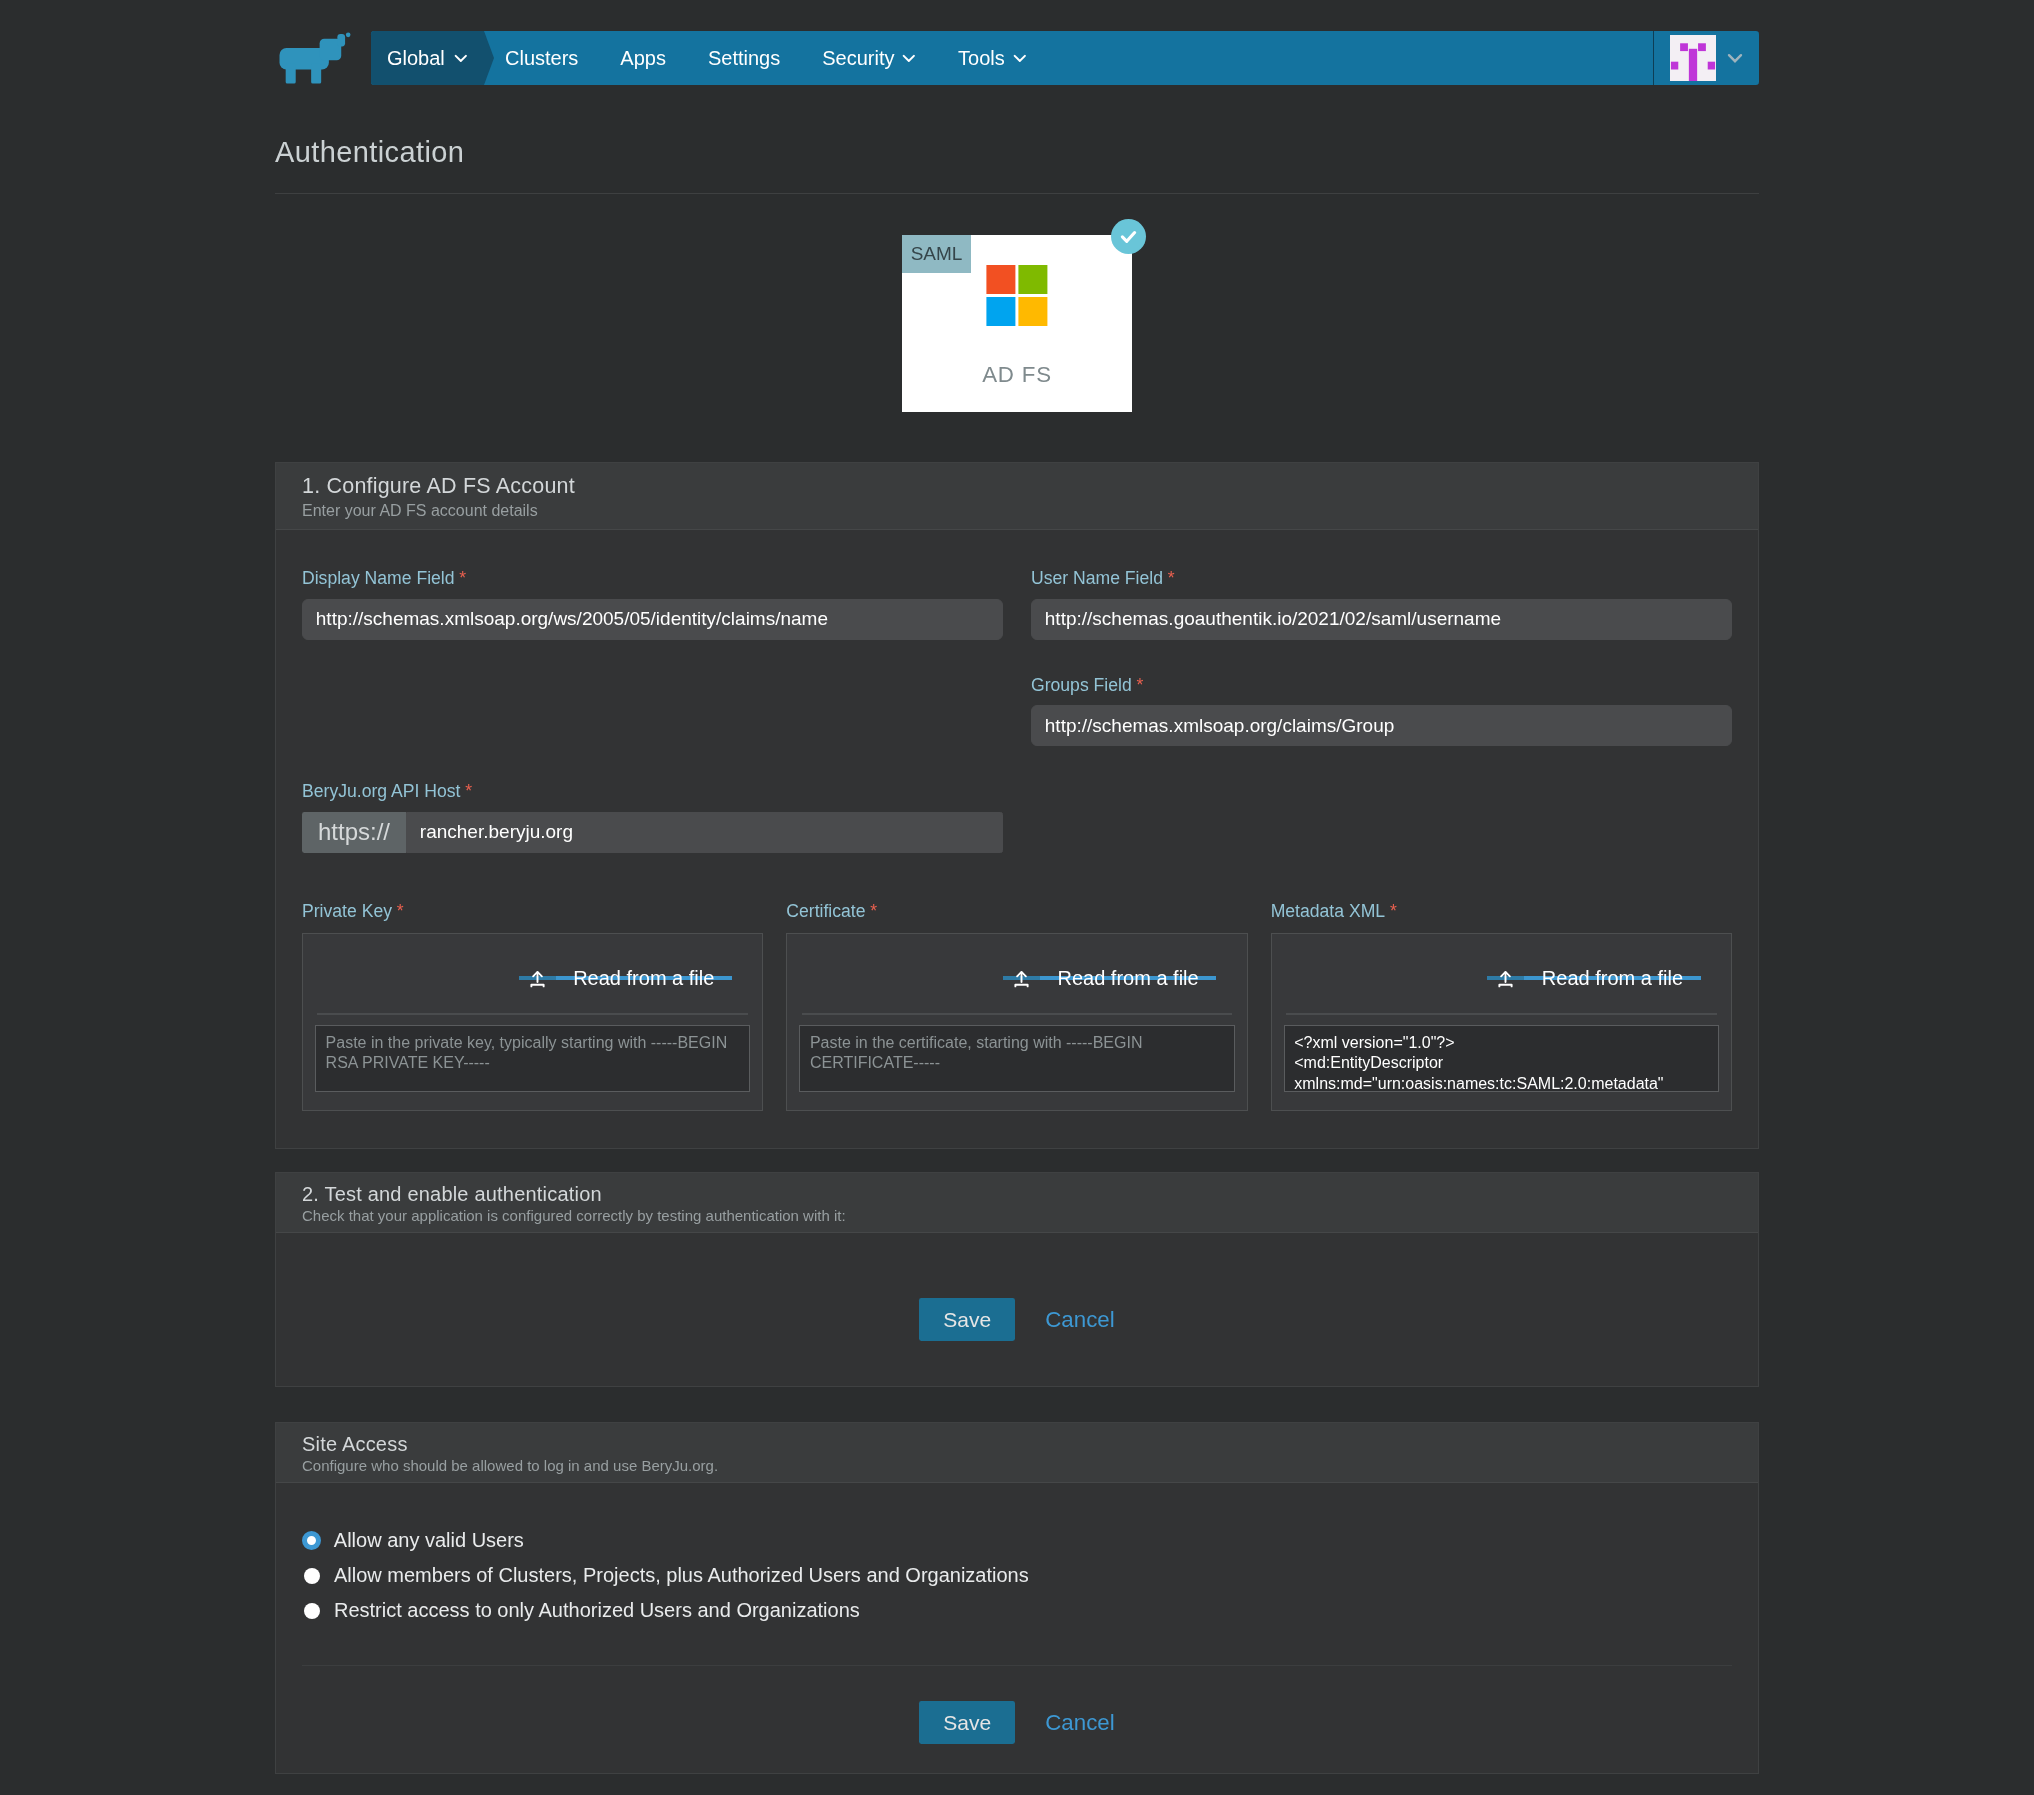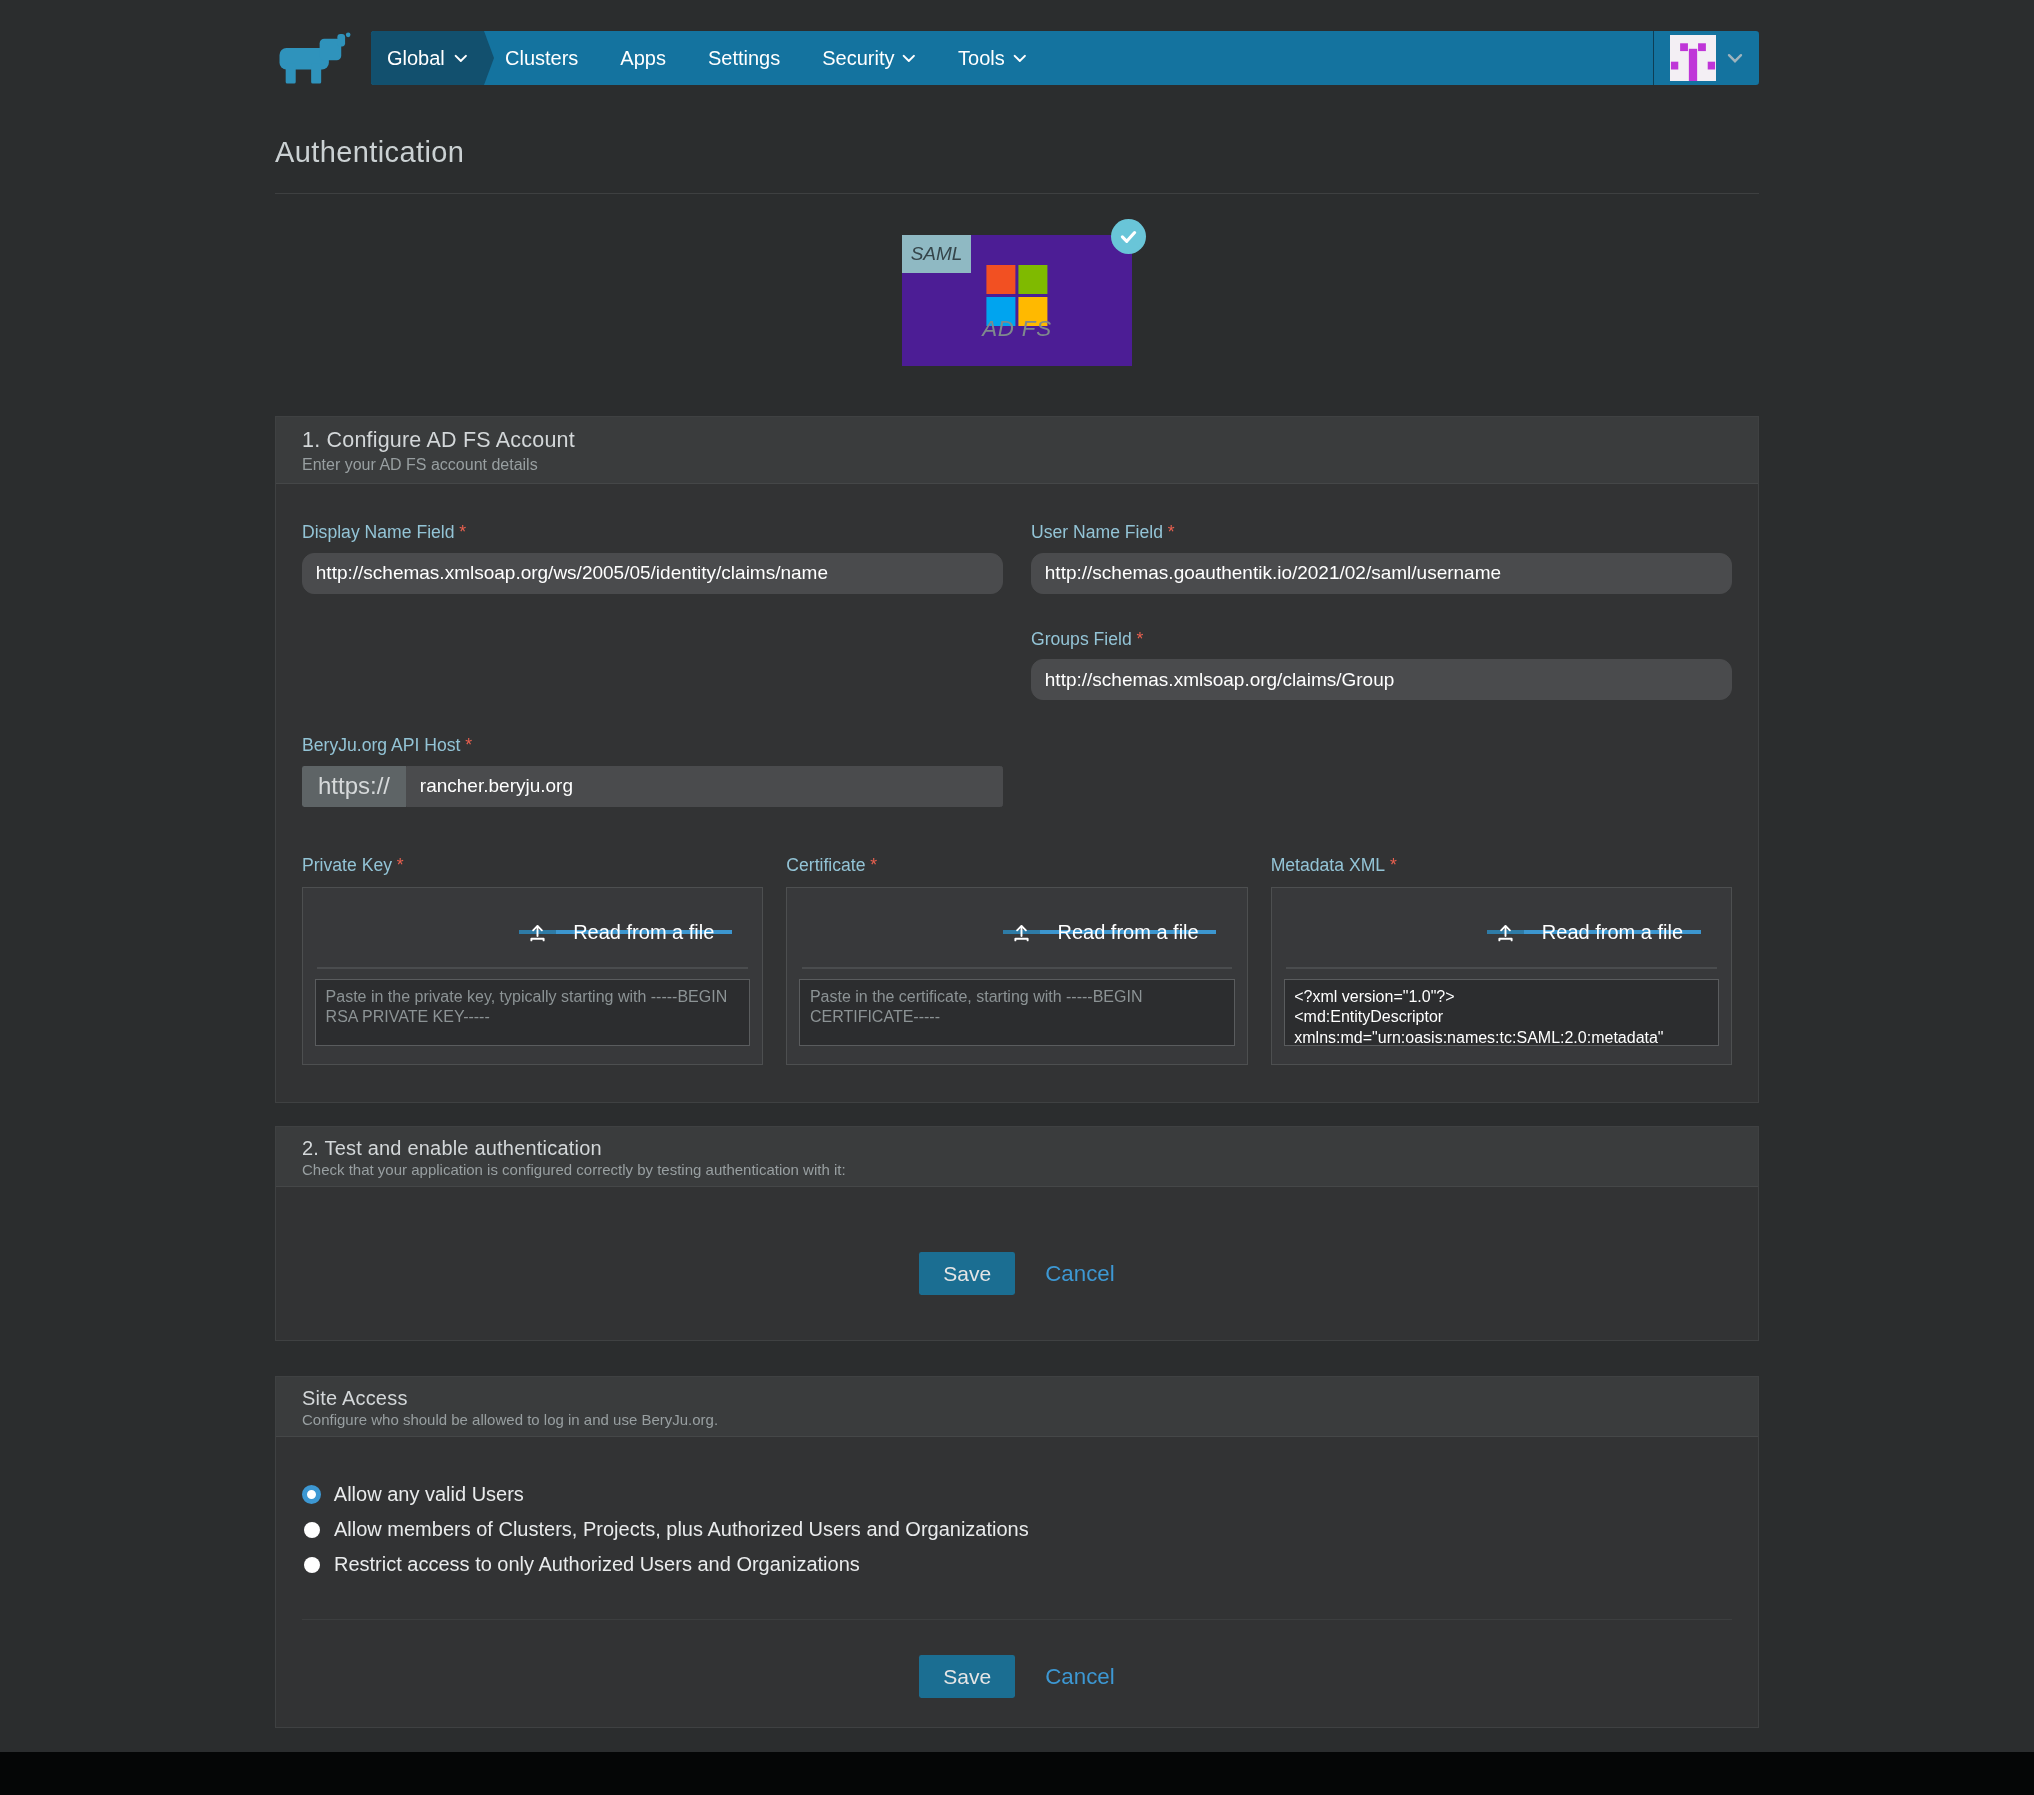--- a/index.html
+++ b/index.html
@@ -30,21 +30,21 @@
                 border-left:0.8px solid #0E3E55; border-radius:0 3.2px 3.2px 0; cursor:pointer; }
   .avatar-img { width:46px; height:46px; display:block; }
   .caret { width:13.6px; height:8.8px; }
   .caret-gray { color:#9FB4BD; width:16px; height:10.4px; }
 
   
   .page-title { margin:51px 0 0; font-weight:400; font-size:29px; color:#CBD1D3; letter-spacing:0.4px; }
   .title-rule { border:none; border-top:0.8px solid #3E4041; margin:24px 0 0; }
 
   
-  .provider-card { position:relative; width:230px; height:131px; background:#4c1d95; margin:41px auto 0;font-style:italic; }
+  .provider-card { position:relative; width:230px; height:177px; background:#ffffff; margin:41px auto 0; }
   .saml-badge { position:absolute; left:0; top:0; width:69px; height:38px; background:#8FB9C3;
                 color:#35454A; font-size:19px; display:flex; align-items:center; justify-content:center; }
   .ms-logo { position:absolute; left:50%; top:30px; transform:translateX(-50%);
              display:grid; grid-template-columns:29px 29px; grid-template-rows:29px 29px; gap:3.2px; }
   .ms-sq { width:29px; height:29px; }
   .provider-name { position:absolute; bottom:24px; left:0; width:100%; text-align:center;
                    color:#7F8A8D; font-size:22.3px; letter-spacing:0.8px; }
   .check-badge { position:absolute; right:-14.4px; top:-16px; width:35px; height:35px; border-radius:50%;
                  background:#69C5D8; display:flex; align-items:center; justify-content:center; }
   .check-badge svg { width:21px; height:21px; }
@@ -52,21 +52,21 @@
   
   .panel { margin-top:50px; background:#323334; border:0.8px solid #3F4142; }
   .panel-header { background:#3A3C3D; border-bottom:0.8px solid #454748; padding:8px 26px 9.6px; }
   .panel-title { margin:3.2px 0 2.4px; font-weight:400; font-size:21.5px; color:#D3D7D9; letter-spacing:0.2px; }
   .panel-sub { margin:0; font-size:16px; color:#989FA1; }
   .panel-body { padding:38px 26px 37px; }
 
   .grid2 { display:grid; grid-template-columns:1fr 1fr; column-gap:28px; row-gap:35px; }
   .field-label { display:block; color:#93C4D6; font-size:17.6px; margin-bottom:9.6px; }
   .req { color:#E8604F; margin-left:4.8px; }
-  .text-input { width:100%; height:41px; background:#4A4B4D; border:0.8px solid #4A4B4D; border-radius:12px;
+  .text-input { width:100%; height:41px; background:#4A4B4D; border:0.8px solid #4A4B4D; border-radius:6px;
                 color:#fff; font-size:19px; padding:0 12.8px; font-family:inherit; }
   .half { width:calc(50% - 14px); margin-top:35px; }
   .addon-group { display:flex; height:41px; }
   .addon { background:#5E6466; color:#D6D9DA; font-size:24px; display:flex; align-items:center;
            padding:0 16px; border-radius:2.4px 0 0 2.4px; }
   .addon-group .text-input { border-radius:0 2.4px 2.4px 0; height:41px; }
 
   .grid3 { display:grid; grid-template-columns:1fr 1fr 1fr; column-gap:23px; margin-top:48px; }
   .filebox { margin-top:11.2px; height:178px; background:#38393B; border:0.8px solid #4D4F50; padding:0 12px; }
   .filebox-top { display:flex; justify-content:flex-end; padding:26px 2.4px 0; }

